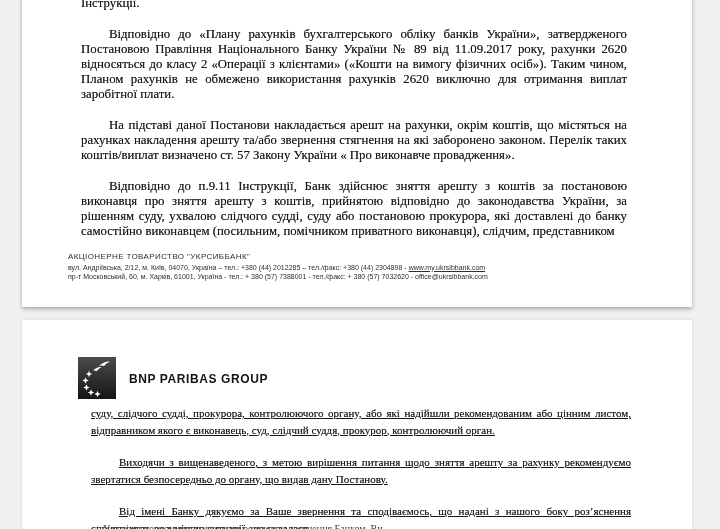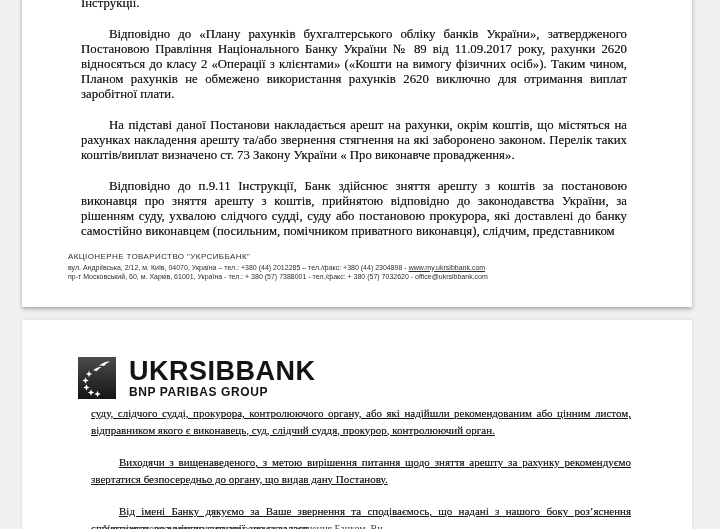--- a/index.html
+++ b/index.html
@@ -62,21 +62,21 @@
     filter:blur(0.4px);
   }
 </style>
 </head>
 <body>
 
 <div class="page" id="page1">
   <div class="content doc-text">
     <p class="no-indent">Інструкції.</p>
     <p>Відповідно до «Плану рахунків бухгалтерського обліку банків України», затвердженого Постановою Правління Національного Банку України № 89 від 11.09.2017 року, рахунки 2620 відносяться до класу 2 «Операції з клієнтами» («Кошти на вимогу фізичних осіб»). Таким чином, Планом рахунків не обмежено використання рахунків 2620 виключно для отримання виплат заробітної плати.</p>
-    <p>На підставі даної Постанови накладається арешт на рахунки, окрім коштів, що містяться на рахунках накладення арешту та/або звернення стягнення на які заборонено законом. Перелік таких коштів/виплат визначено ст. 73 Закону України « Про виконавче провадження».</p>
+    <p>На підставі даної Постанови накладається арешт на рахунки, окрім коштів, що містяться на рахунках накладення арешту та/або звернення стягнення на які заборонено законом. Перелік таких коштів/виплат визначено ст. 57 Закону України « Про виконавче провадження».</p>
     <p>Відповідно до п.9.11 Інструкції, Банк здійснює зняття арешту з коштів за постановою виконавця про зняття арешту з коштів, прийнятою відповідно до законодавства України, за рішенням суду, ухвалою слідчого судді, суду або постановою прокурора, які доставлені до банку самостійно виконавцем (посильним, помічником приватного виконавця), слідчим, представником</p>
   </div>
 
   <div class="footer">
     <div class="company">АКЦІОНЕРНЕ ТОВАРИСТВО "УКРСИББАНК"</div>
     <div class="addr"><span>вул. Андріївська, 2/12, м. Київ, 04070, Україна – тел.: +380 (44) 2012285 – тел./факс: +380 (44) 2304898 - </span><span class="link">www.my.ukrsibbank.com</span></div>
     <div class="addr">пр-т Московський,  60, м. Харків, 61001, Україна  -  тел.: + 380 (57) 7388001  -  тел./факс:  + 380 (57) 7032620  -  office@ukrsibbank.com</div>
   </div>
 </div>
 
@@ -95,21 +95,20 @@
       <path d="M21 9 q5 -5 11 -4.5 q-4 1.5 -6 4.5 q-2.5 -1 -5 0 z" fill="#ffffff"></path>
       <path d="M15 13.5 q4 -4 8.5 -3.5 q-3 1.5 -4.5 4 q-2 -0.8 -4 -0.5 z" fill="#ffffff"></path>
 
       <use href="#star" transform="translate(11,17)"></use>
       <use href="#star" transform="translate(7.5,23.5)"></use>
       <use href="#star" transform="translate(8.5,30.5)"></use>
       <use href="#star" transform="translate(13,35.5)"></use>
       <use href="#star" transform="translate(19.5,37)"></use>
     </svg>
     <div class="logo-text">
-      <span class="brand">UKRSIBBANK</span>
       <span class="group">BNP PARIBAS GROUP</span>
     </div>
   </div>
 
   <div class="content doc-text">
     <p class="no-indent">суду, слідчого судді, прокурора, контролюючого органу, або які надійшли рекомендованим або цінним листом, відправником якого є виконавець, суд, слідчий суддя, прокурор, контролюючий орган.</p>
     <p>Виходячи з вищенаведеного, з метою вирішення питання щодо зняття арешту за рахунку рекомендуємо звертатися безпосередньо до  органу, що видав дану Постанову.</p>
     <p>Від імені Банку дякуємо за Ваше звернення та сподіваємось, що надані з нашого боку роз’яснення сприятимуть розумінню ситуації, що склалася.</p>
   </div>
 

